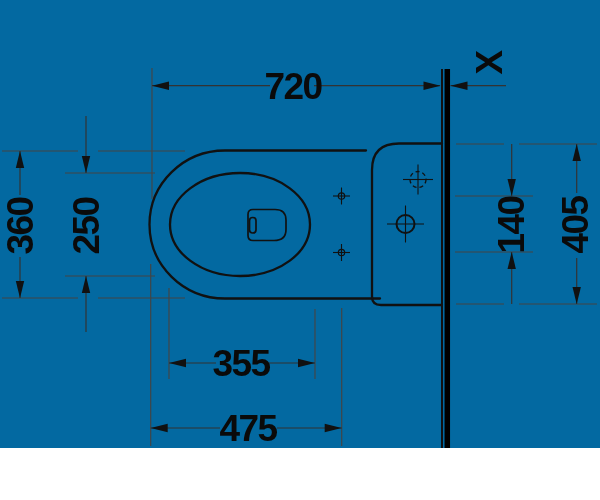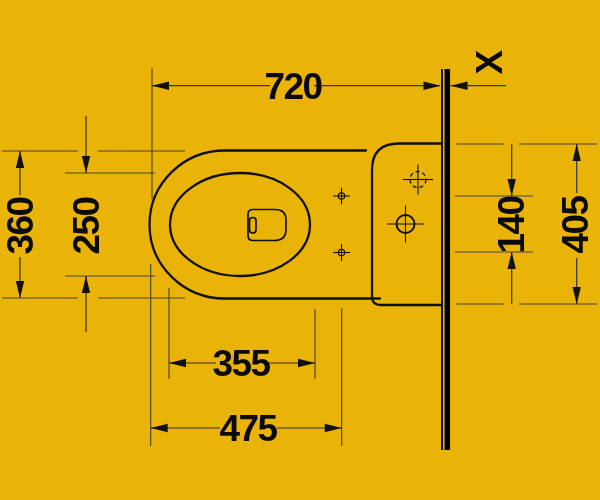--- a/index.html
+++ b/index.html
@@ -3,22 +3,22 @@
 <meta charset="utf-8">
 <style>
   html, body {
     margin: 0;
     padding: 0;
     background: #ffffff;
   }
   .stage {
     position: relative;
     width: 600px;
-    height: 500px;
-    background: #eab308;
+    height: 448px;
+    background: #0369a1;
     overflow: hidden;
   }
   svg text {
     font-family: "Liberation Sans", "DejaVu Sans", sans-serif;
     font-weight: bold;
     font-size: 37px;
     letter-spacing: -1.5px;
     fill: #0a0a0a;
   }
   .outline  { fill: none; stroke: #111111; stroke-width: 2.3; stroke-linecap: round; }

